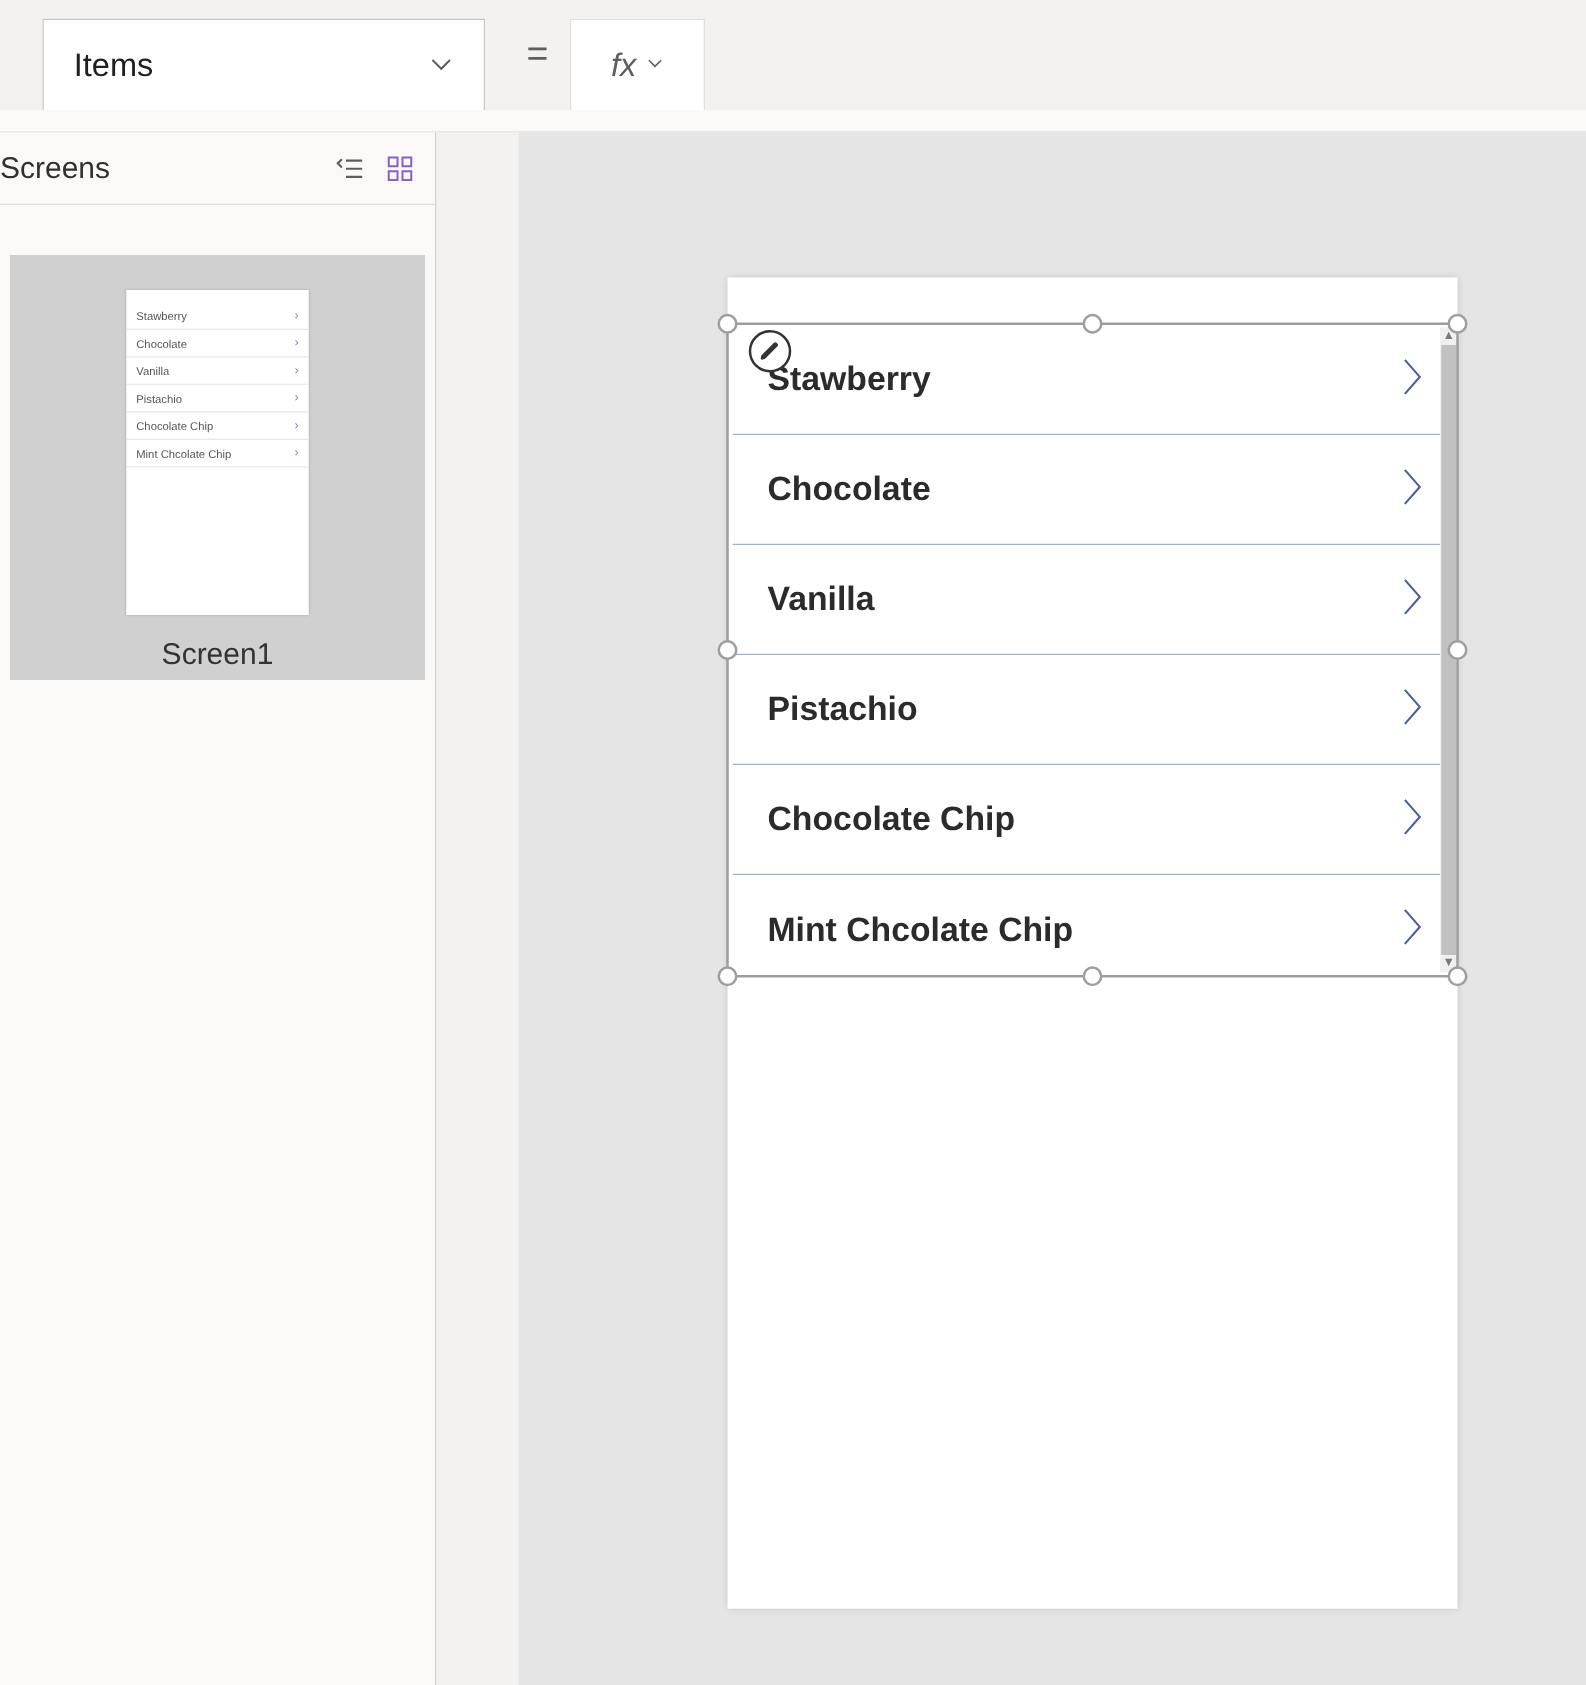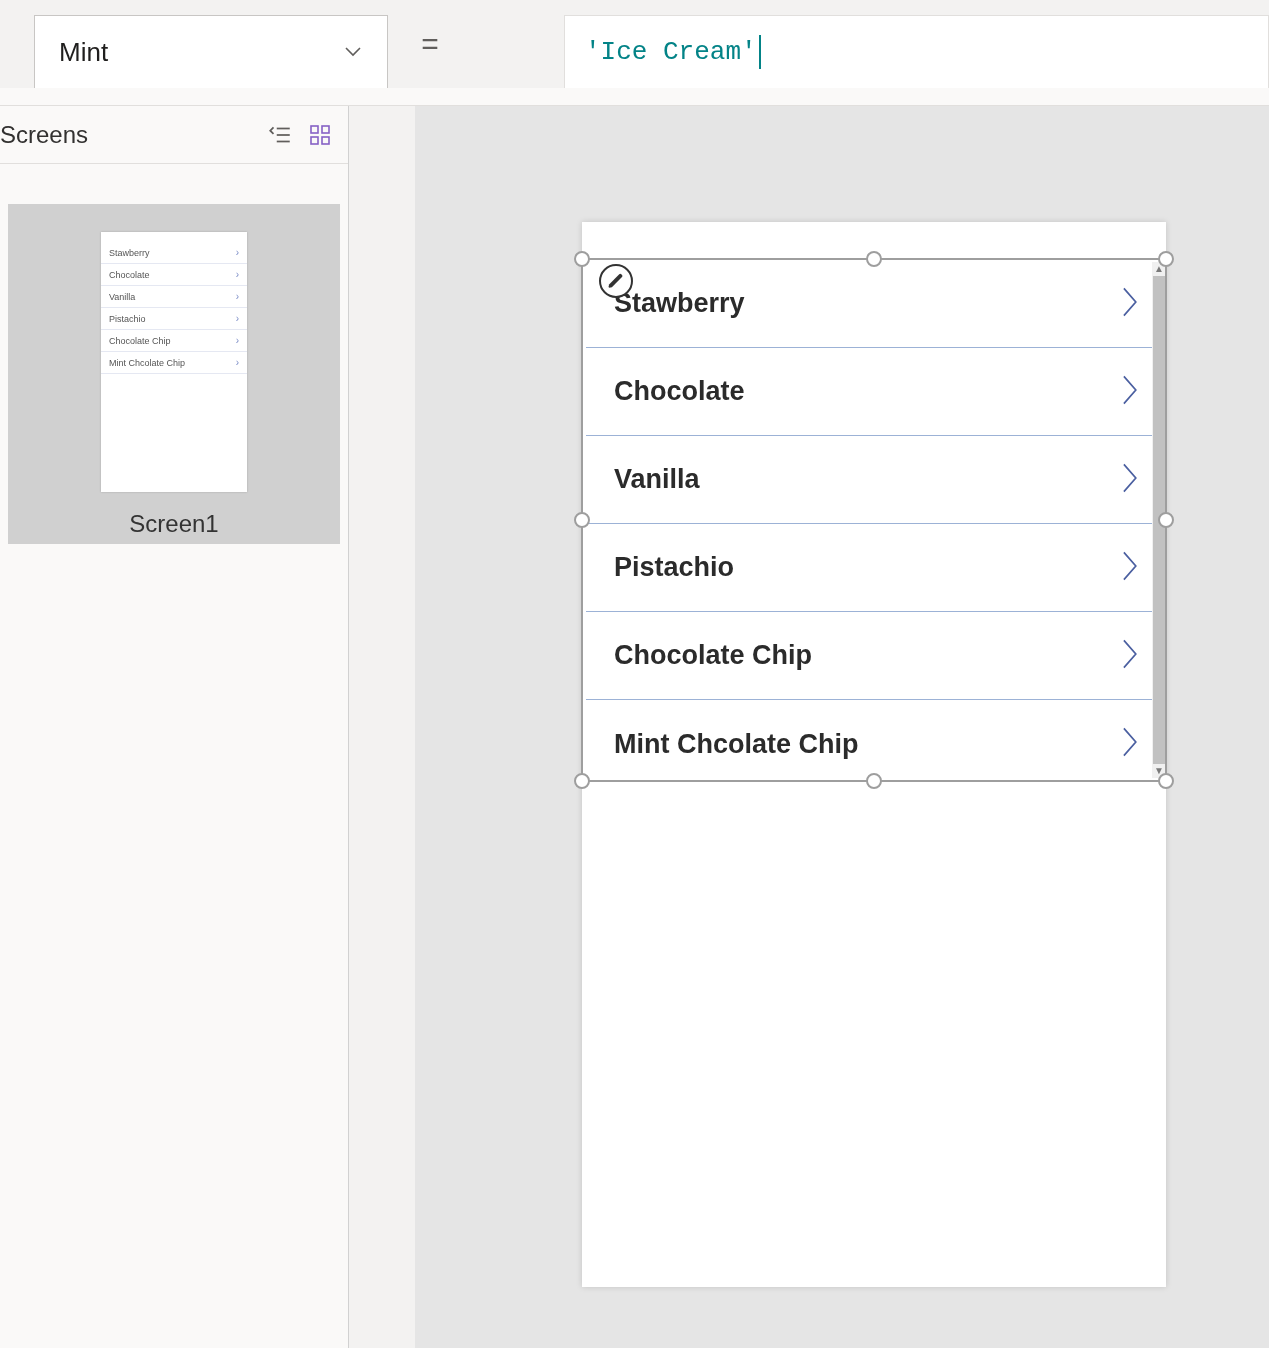--- a/index.html
+++ b/index.html
@@ -234,35 +234,39 @@
     .gsa-dn { bottom: 2px; }
 
     
     .icon { display: inline-flex; }
   </style>
 </head>
 <body>
 
 <div class="formula-row">
   <div class="property-select">
-    <span>Mint</span>
+    <span>Items</span>
     <span class="chev icon">
       <svg width="20" height="20" viewBox="0 0 20 20">
           <path d="M3 6l7 7 7-7" fill="none" stroke="#605e5c" stroke-width="1.6"></path>
         </svg>
     </span>
   </div>
 
   <div class="equals">=</div>
 
-
-  <div class="formula-input">
-    <span>'Ice Cream'</span>
-      <span class="cursor"></span>
-  </div>
+  <div class="fx-btn">
+    <span>fx</span>
+    <span class="chev">
+      <svg width="14" height="14" viewBox="0 0 20 20">
+          <path d="M3 6l7 7 7-7" fill="none" stroke="#605e5c" stroke-width="1.8"></path>
+        </svg>
+    </span>
+  </div>
+
 </div>
 <div class="formula-underline"></div>
 
 <div class="left-panel">
   <div class="panel-header">
     <span class="panel-title">Screens</span>
     <span class="panel-spacer"></span>
     <span class="panel-icon-btn">
       <svg width="26" height="26" viewBox="0 0 24 24" fill="none" stroke="#605e5c" stroke-width="1.6">
         <path d="M6 5l-3 3 3 3"></path>

